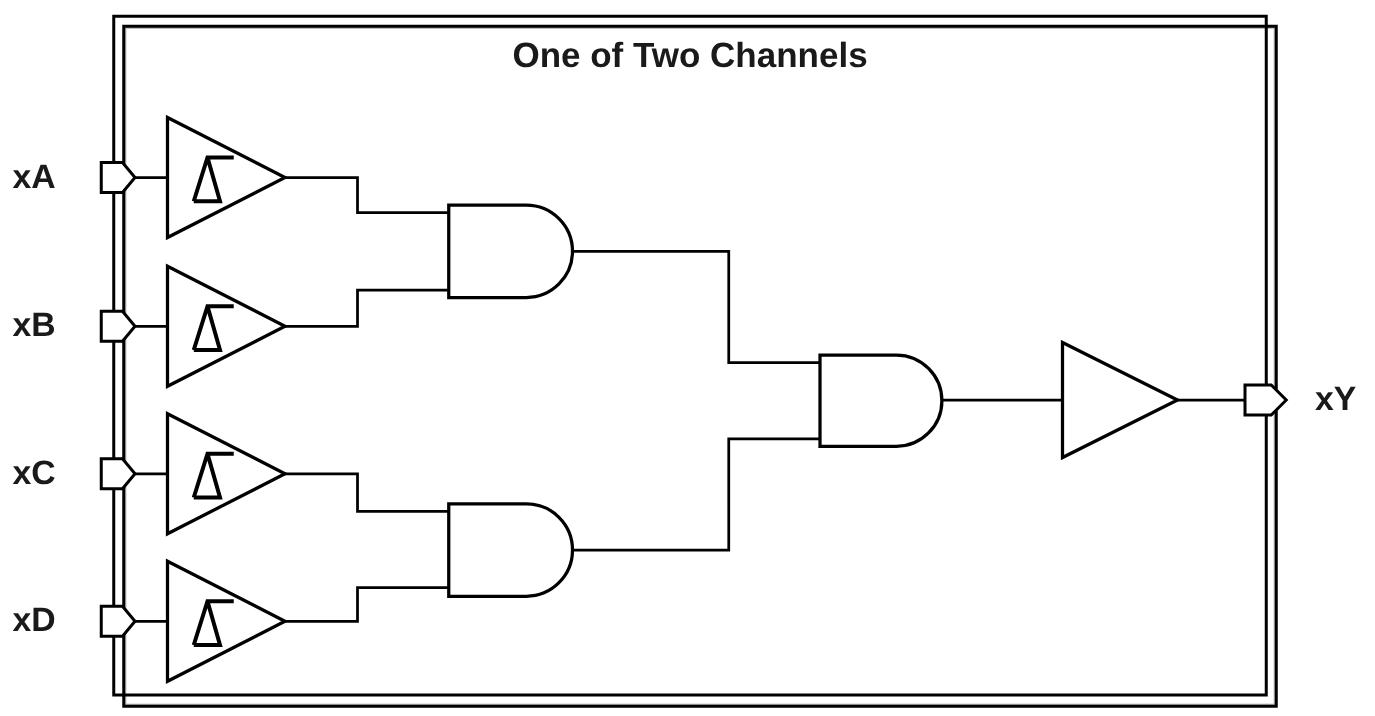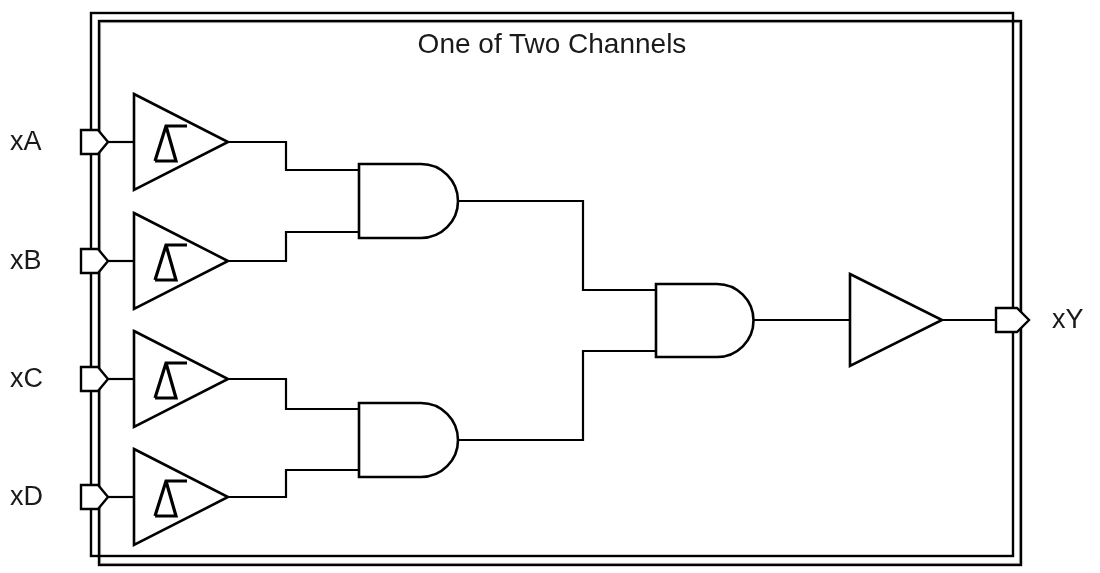--- a/index.html
+++ b/index.html
@@ -12,20 +12,21 @@
     font-family: "Liberation Sans", sans-serif;
     width: 1100px;
     height: 573px;
     overflow: hidden;
   }
   #diagram-root {
     position: relative;
     width: 1100px;
     height: 573px;
     background: #ffffff;
+    font-weight: bold;
   }
   svg#logic-svg {
     display: block;
     width: 1100px;
     height: 573px;
   }
   .wire {
     fill: none;
     stroke: #000000;
     stroke-width: 2.2;

